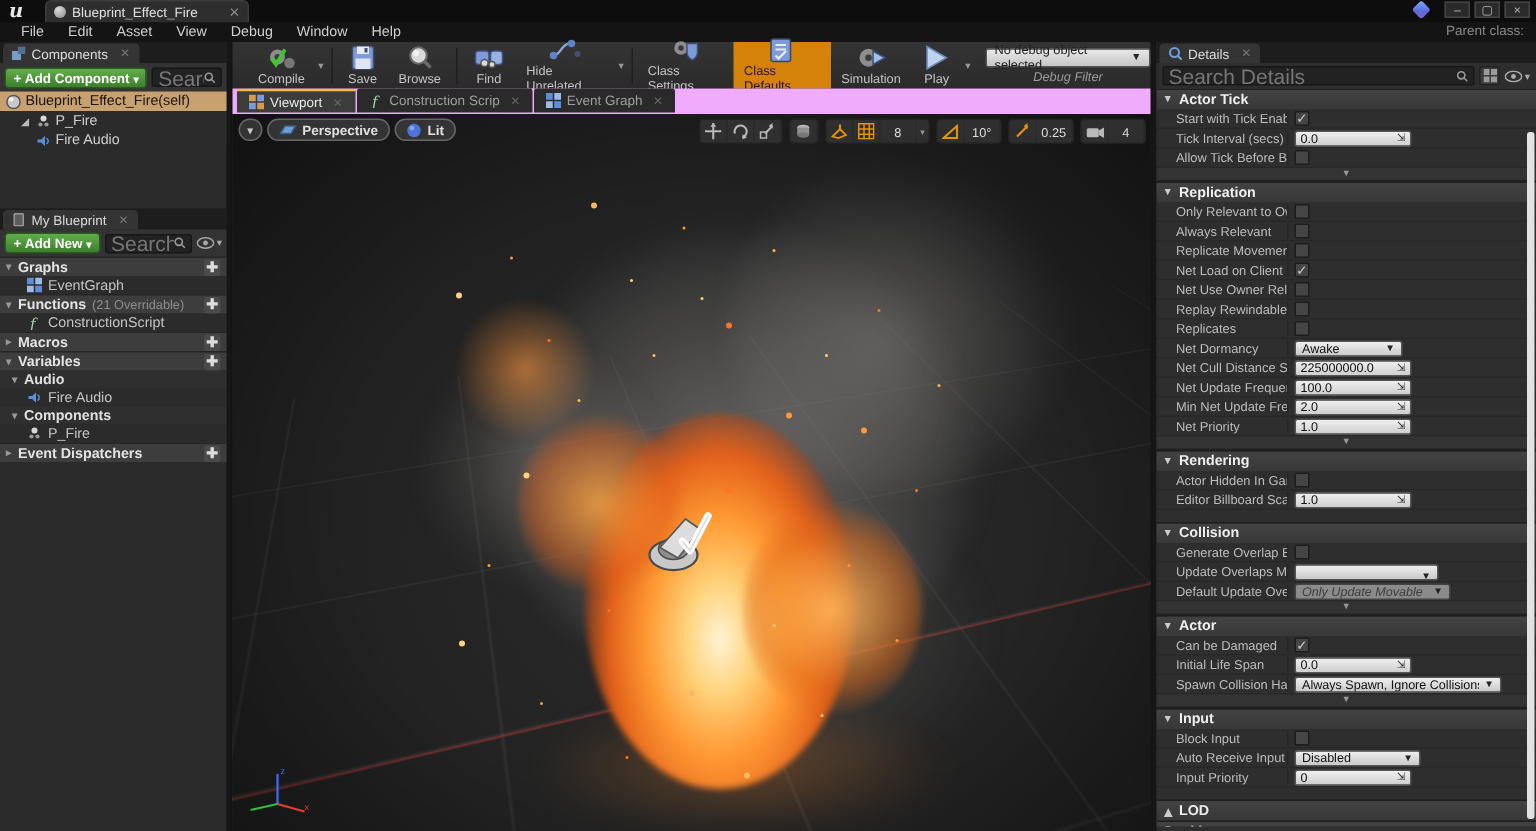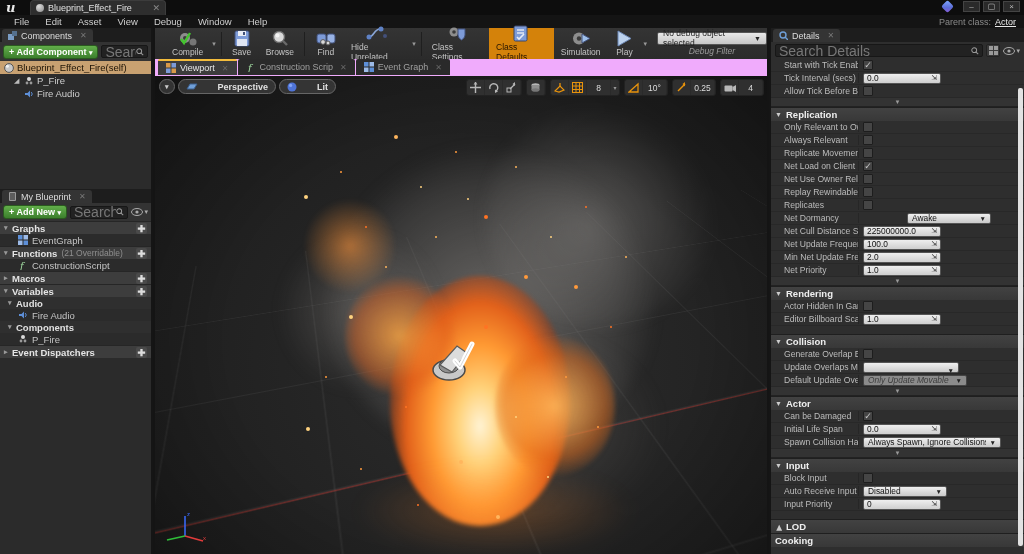--- a/index.html
+++ b/index.html
@@ -18,21 +18,21 @@
   .asset-tab .x { margin-left:auto; color:#888; font-size:9px; }
   #win-controls { position:absolute; right:4px; top:1px; display:flex; gap:3px; align-items:center; }
   #gem-icon { width:9px; height:9px; background:linear-gradient(135deg,#7fa8ff,#5b6bd6 60%,#8a5bd6); transform:rotate(45deg); border-radius:2px; margin-right:8px; }
   .winbtn { width:17px; height:11px; background:#2a2a2a; border:1px solid #444; color:#bbb;
             font-size:8px; line-height:9px; text-align:center; }
 
   
   #menubar { position:absolute; left:0; top:15px; width:1024px; height:13px; background:#141414;
              display:flex; align-items:center; padding-left:6px; }
   .menu-item { color:#cfcfcf; font-size:9.5px; padding:0 8px; }
-  #parent-class { position:absolute; right:8px; top:0; height:13px; display:flex; align-items:center; gap:4px; }
+  #parent-class { position:absolute; right:8px; top:0; height:13px; display:flex; align-items:center; gap:4px;flex-direction:column; }
   #parent-class .pl { color:#8a8a8a; font-size:9px; }
   #parent-class .pv { color:#e8e8e8; font-size:9px; text-decoration:underline; }
 
   
   #leftcol  { position:absolute; left:0; top:28px; width:153px; height:526px; background:#2b2b2b; border-right:2px solid #151515; }
   #centercol{ position:absolute; left:155px; top:28px; width:612px; height:526px; }
   #rightcol { position:absolute; left:769px; top:28px; width:255px; height:526px; background:#2e2e2e; border-left:2px solid #151515; }
 
   .tabstrip { height:14px; background:#1d1d1d; display:flex; align-items:flex-end; padding-left:2px; }
   .ptab { height:13px; background:#343434; border-radius:3px 3px 0 0; display:flex; align-items:center;
@@ -49,21 +49,21 @@
                color:#777; font-size:14px; display:flex; align-items:center; padding:0 3px; min-width:0; }
   .searchbox .ph { flex:1; overflow:hidden; white-space:nowrap; }
   .mag { width:8px; height:8px; flex:none; }
   #comp-tree { background:#2b2b2b; }
   .tree-row { height:13px; display:flex; align-items:center; gap:3px; font-size:9.5px; color:#cfcfcf; padding-left:4px; }
   .tree-row.selected { background:#c8a171; color:#1c1305; }
   .tree-row .exp { width:7px; color:#bbb; font-size:7px; }
   .micon { width:10px; height:10px; flex:none; display:inline-block; }
 
   
-  #mb-strip { margin-top:89px;text-align:center; }
+  #mb-strip { margin-top:39px;text-align:center; }
   #mb-toolbar { height:18px; background:#333; display:flex; align-items:center; gap:3px; padding:2px 3px; }
   .eye-btn { display:flex; align-items:center; gap:1px; color:#aaa; font-size:7px; }
   .mb-row { display:flex; align-items:center; font-size:9.5px; }
   .mb-section { height:13px; background:#3d3d3d; border-top:1px solid #262626; color:#e4e4e4; font-weight:bold; padding-left:4px; }
   .mb-section .suffix { font-weight:normal; color:#8f8f8f; margin-left:4px; font-size:8.5px; }
   .mb-section .plus { margin-left:auto; margin-right:4px; color:#ddd; font-weight:bold; background:#4a4a4a; width:11px; height:11px; text-align:center; line-height:11px; border-radius:2px; }
   .mb-subsection { height:12px; color:#e0e0e0; font-weight:bold; padding-left:8px; background:#2f2f2f; }
   .mb-item { height:12px; color:#c4c4c4; padding-left:18px; gap:4px; background:#2b2b2b; }
   .mb-exp { width:6px; font-size:7px; color:#999; margin-right:2px; }
 
@@ -99,21 +99,21 @@
              repeating-linear-gradient(0deg, rgba(255,255,255,0.05) 0 1px, transparent 1px 95px);
            transform:perspective(650px) rotateX(63deg) rotateZ(-17deg); transform-origin:50% 0; }
   #axis-red-line { position:absolute; left:0; top:285px; width:100%; height:1px; background:rgba(255,70,60,0.35); }
   .smoke { position:absolute; border-radius:50%; filter:blur(7px); }
   .fireblob { position:absolute; border-radius:50%; filter:blur(2px); }
   #sparks { position:absolute; left:0; top:0; width:2px; height:2px; border-radius:50%; }
   #viewport-vignette { position:absolute; inset:0; background:radial-gradient(ellipse at 50% 55%, transparent 55%, rgba(0,0,0,0.35) 100%); }
 
   .vp-pills { position:absolute; left:4px; top:3px; display:flex; gap:3px; }
   .pill { height:15px; background:rgba(58,58,58,0.85); border:1px solid #666; border-radius:8px;
-          display:flex; align-items:center; gap:20px; padding:0 7px; color:#e0e0e0; font-size:9px; font-weight:bold;justify-content:flex-end; }
+          display:flex; align-items:center; gap:4px; padding:0 7px; color:#e0e0e0; font-size:9px; font-weight:bold;justify-content:flex-end; }
   .pill .car { font-size:7px; color:#ccc; }
 
   #snapbar { position:absolute; right:3px; top:3px; display:flex; gap:4px; }
   .snapgrp { display:flex; background:rgba(50,50,50,0.9); border:1px solid #222; border-radius:3px; overflow:hidden; }
   .snapbtn { width:18px; height:15px; display:flex; align-items:center; justify-content:center; border-right:1px solid #2a2a2a; }
   .snapval { min-width:24px; height:15px; display:flex; align-items:center; justify-content:center;
              color:#ddd; font-size:8.5px; padding:0 3px; border-right:1px solid #2a2a2a; }
   .snapcar { width:8px; height:15px; display:flex; align-items:center; justify-content:center; color:#999; font-size:6px; }
 
   #axis-gizmo { position:absolute; left:8px; bottom:8px; }
@@ -635,20 +635,24 @@
           </svg>
       </div>
       <div class="eye-btn">
         <svg width="12" height="8" viewBox="0 0 12 8">
             <ellipse cx="6" cy="4" rx="5.5" ry="3.5" fill="none" stroke="#aaa"></ellipse>
             <circle cx="6" cy="4" r="1.6" fill="#aaa"></circle>
           </svg>▾
       </div>
     </div>
     <div id="details-body">
+        <div class="dsection-header">
+          <span class="arr">▼</span>
+          <span>Actor Tick</span>
+        </div>
         <div class="drow">
           <div class="dlabel">Start with Tick Enabled</div>
           <div class="dval">
             <div class="chk">✓</div>
           </div>
         </div>
         <div class="drow">
           <div class="dlabel">Tick Interval (secs)</div>
           <div class="dval">
             <div class="numfield">
@@ -706,21 +710,21 @@
         </div>
         <div class="drow">
           <div class="dlabel">Replicates</div>
           <div class="dval">
             <div class="chk"></div>
           </div>
         </div>
         <div class="drow">
           <div class="dlabel">Net Dormancy</div>
           <div class="dval">
-            <div class="ddfield" style="width: 84px; margin-left: 44px;">
+            <div class="ddfield" style="width: 72px;">
               <span style="overflow:hidden;">Awake</span>
               <span class="car">▼</span>
             </div>
           </div>
         </div>
         <div class="drow">
           <div class="dlabel">Net Cull Distance Squared</div>
           <div class="dval">
             <div class="numfield">
               <span class="nval">225000000.0</span>

